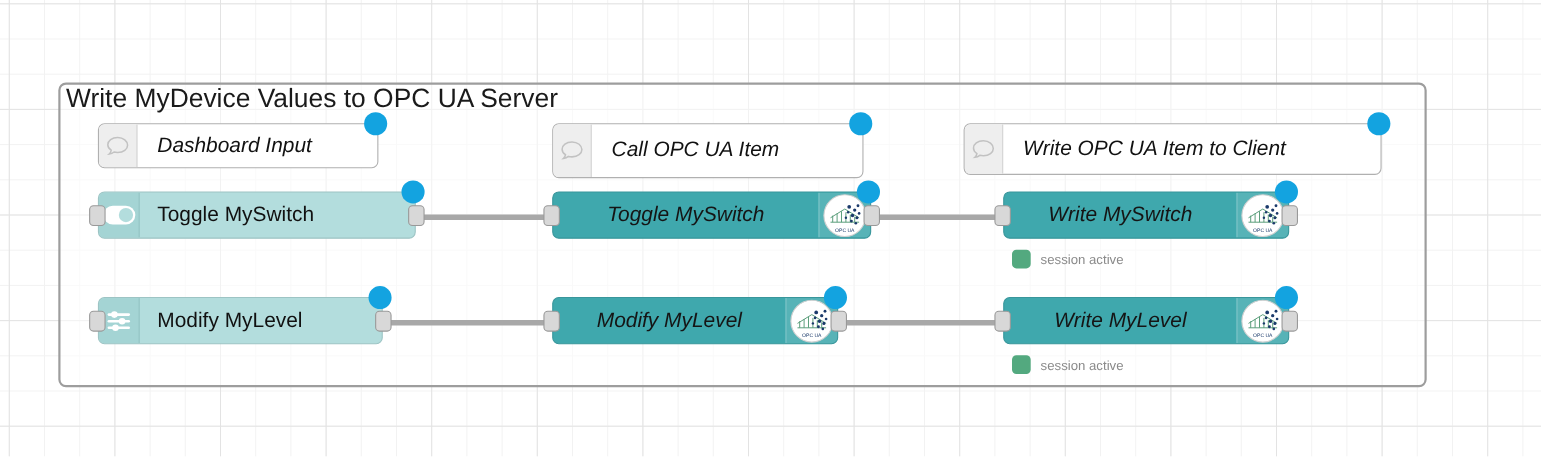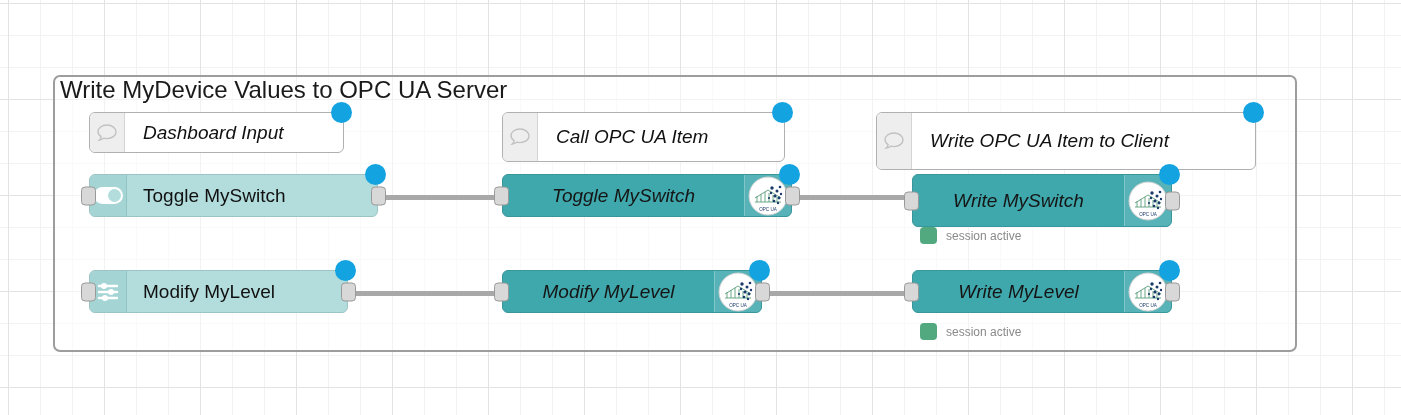--- a/index.html
+++ b/index.html
@@ -228,21 +228,21 @@
       <div class="icon-box">
         <svg width="22" height="20" viewBox="0 0 22 20" aria-hidden="true">
           <path d="M11 2C5.8 2 2 5 2 8.6c0 2 1.2 3.8 3.1 5-.2 1.4-.9 2.6-1.8 3.4 1.7-.2 3.3-.9 4.4-1.8 1 .3 2.1.4 3.3.4 5.2 0 9-3 9-6.6S16.2 2 11 2z" fill="none" stroke="#c2c2c2" stroke-width="1.4"></path>
         </svg>
       </div>
       <div class="node-label">Call OPC UA Item</div>
     </div>
     <div class="sel-dot"></div>
   </div>
 
-  <div class="node comment" style="left:876px; top:112px; width:380px; height:58px;justify-content:center;">
+  <div class="node comment" style="left:876px; top:112px; width:380px; height:47px;justify-content:center;">
     <div class="node-inner">
       <div class="icon-box">
         <svg width="22" height="20" viewBox="0 0 22 20" aria-hidden="true">
           <path d="M11 2C5.8 2 2 5 2 8.6c0 2 1.2 3.8 3.1 5-.2 1.4-.9 2.6-1.8 3.4 1.7-.2 3.3-.9 4.4-1.8 1 .3 2.1.4 3.3.4 5.2 0 9-3 9-6.6S16.2 2 11 2z" fill="none" stroke="#c2c2c2" stroke-width="1.4"></path>
         </svg>
       </div>
       <div class="node-label">Write OPC UA Item to Client</div>
     </div>
     <div class="sel-dot"></div>
   </div>
@@ -286,21 +286,21 @@
           </g>
           <text x="20" y="34.5" font-family="'Liberation Sans',sans-serif" font-size="4.6" fill="#1b3a6b" text-anchor="middle">OPC UA</text>
         </svg>
       </div>
     </div>
     <div class="port in"></div>
     <div class="port out"></div>
     <div class="sel-dot"></div>
   </div>
 
-  <div class="node opcua" style="left:912px; top:174px; width:260px; height:53px;">
+  <div class="node opcua" style="left:912px; top:174px; width:260px; height:43px;">
     <div class="node-inner">
       <div class="node-label">Write MySwitch</div>
       <div class="logo-box">
         <svg width="40" height="40" viewBox="0 0 40 40" aria-hidden="true">
           <circle cx="20" cy="20" r="19" fill="#ffffff" stroke="#d0d0d0" stroke-width="1"></circle>
           <g stroke="#5a9e7a" stroke-width="0.9" fill="none">
             <path d="M7 22 L20 14 L33 22"></path>
             <path d="M9 20 L9 26 M13 18 L13 26 M17 16 L17 26 M21 17 L21 26 M25 19 L25 26 M29 21 L29 26"></path>
             <path d="M7 26 L33 26"></path>
           </g>

